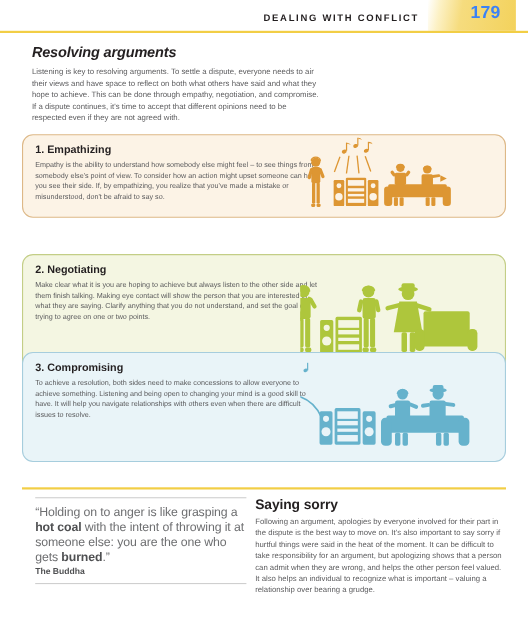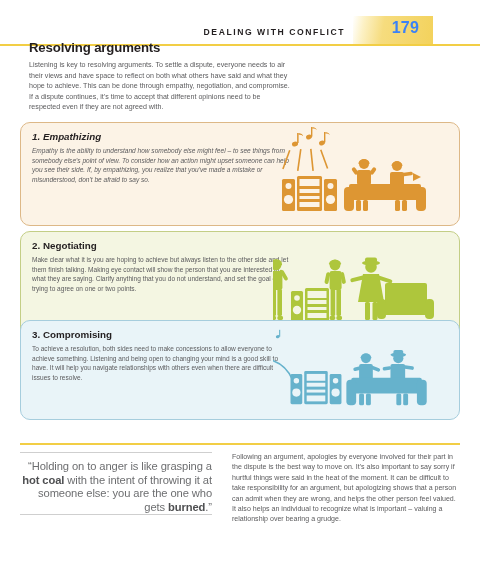--- a/index.html
+++ b/index.html
@@ -12,23 +12,24 @@
     height: 573px;
     overflow: hidden;
     font-family: "Liberation Sans", sans-serif;
     color: #58585a;
     position: relative;
   }
 
   
   .page-header {
     position: absolute;
-    left: 0; top: 16px;
+    left: 0; top: 0;
     width: 433px;
     height: 30px;
+    padding-left: 36px;
   }
   .header-corner {
     position: absolute;
     right: 0; top: 0;
     width: 80px;
     height: 28px;
     background: linear-gradient(100deg, rgba(255,255,255,0) 0%, rgba(250,230,150,0.55) 14%, #f6dc7e 38%, #f3d25c 100%);
   }
   .header-title {
     position: absolute;
@@ -64,40 +65,41 @@
     left: 29px;
     top: 40px;
     width: 262px;
   }
   .intro-title {
     font-size: 13.2px;
     font-weight: bold;
     color: #231f20;
     margin: 0 0 5px 0;
     letter-spacing: -0.15px;
+    font-style: italic;
   }
   .intro-body {
     font-size: 7.1px;
     line-height: 10.6px;
     color: #5b5b5d;
     margin: 0;
     letter-spacing: 0.01px;
   }
 
   
   .panel {
     position: absolute;
     left: 20px;
     width: 440px;
     border-radius: 10px;
     border: 1px solid #d8b98a;
     box-sizing: border-box;
     overflow: hidden;
   }
-  .panel-1 { top: 122px; height: 104px; background: #fcf3e6; border-color: #ddb887; font-style: italic; }
+  .panel-1 { top: 122px; height: 76px; background: #fcf3e6; border-color: #ddb887; }
   .panel-2 { top: 231px; height: 120px;  background: #f4f6e2; border-color: #c3ce86; }
   .panel-3 { top: 320px; height: 100px; background: #e9f4f8; border-color: #a6cddd; }
 
   .panel-text {
     position: absolute;
     left: 11px;
     top: 8px;
     width: 258px;
   }
   .panel-title {
@@ -127,24 +129,23 @@
     position: absolute;
     left: 20px;
     top: 443px;
     width: 440px;
     height: 1.6px;
     background: #f2ce45;
   }
 
   .quote-block {
     position: absolute;
-    left: 20px;
+    left: 32px;
     top: 452px;
     width: 192px;
-    text-align: right;
   }
   .quote-rule-top,
   .quote-rule-bottom {
     width: 192px;
     height: 1px;
     background: #cfcfcf;
   }
   .quote-text {
     font-size: 11.2px;
     line-height: 13.6px;
@@ -430,18 +431,20 @@
 <div class="bottom-rule"></div>
 
 <div class="quote-block">
   <div class="quote-rule-top"></div>
   <p class="quote-text">
     <span>“Holding on to anger is like</span>
     <span>grasping a </span><b>hot coal</b><span> with the intent</span>
     <span>of throwing it at someone else:</span>
     <span>you are the one who gets </span><b>burned</b><span>.”</span>
   </p>
+  <div class="quote-author">The Buddha</div>
   <div class="quote-rule-bottom"></div>
 </div>
 
 <div class="sorry-block">
+  <h2 class="sorry-title">Saying sorry</h2>
   <p class="sorry-body">Following an argument, apologies by everyone involved for their part in the dispute is the best way to move on. It's also important to say sorry if hurtful things were said in the heat of the moment. It can be difficult to take responsibility for an argument, but apologizing shows that a person can admit when they are wrong, and helps the other person feel valued. It also helps an individual to recognize what is important – valuing a relationship over bearing a grudge.</p>
 </div>
 
 </body></html>

